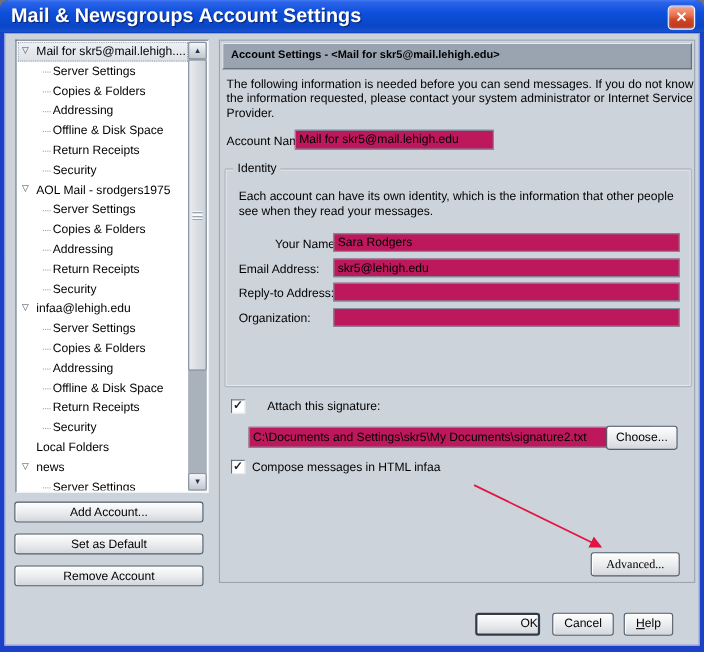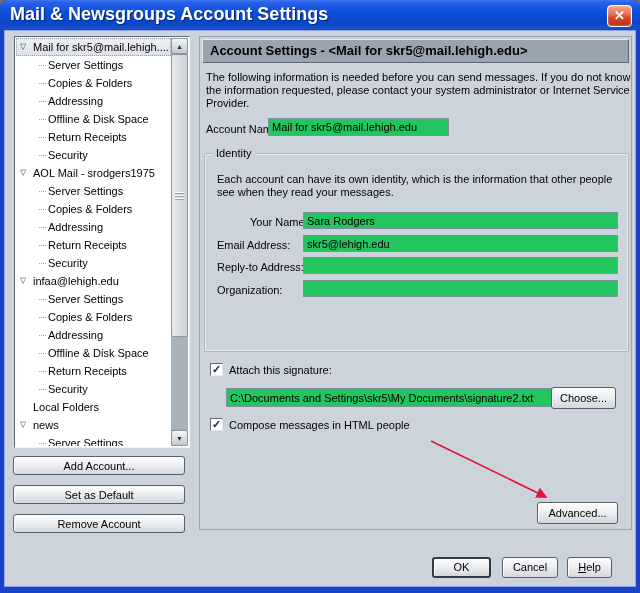--- a/index.html
+++ b/index.html
@@ -103,30 +103,30 @@
   
   .main-pane {
     position:absolute; left:199px; top:36px; width:433px; height:494px;
     border:1px solid #9aa5b2;
   }
   .pane-header {
     position:absolute; left:202px; top:39px; width:427px; height:24px;
     background:#9aa3b0;
     border-top:1px solid #e5e9ee; border-left:1px solid #e5e9ee;
     border-bottom:1px solid #5f6875; border-right:1px solid #5f6875;
-    font-weight:bold; font-size:13px; color:#000;
+    font-weight:bold; font-size:10px; color:#000;
     line-height:22px; padding-left:7px; white-space:nowrap; overflow:hidden;
   }
   .intro-text {
     position:absolute; left:206px; top:71px; width:426px;
     font-size:11px; line-height:13px; color:#000;
   }
   .field-label { position:absolute; font-size:11px; color:#000; white-space:nowrap; }
   .xp-input {
-    position:absolute; border:1px solid #7f8fa1; background:#22c55e;
+    position:absolute; border:1px solid #7f8fa1; background:#be185d;
     font-family:"Liberation Sans", sans-serif; font-size:11px; color:#000;
     padding:0 3px; outline:none;
   }
 
   
   .group-box {
     position:absolute; left:204px; top:153px; width:425px; height:199px;
     border:1px solid #aeb6c0; border-radius:2px;
     box-shadow:inset 0 0 0 1px rgba(255,255,255,.55);
   }
@@ -227,30 +227,30 @@
   <span class="field-label" style="left:217px; top:239px;">Email Address:</span>
   <input class="xp-input" style="left: 303px; top: 235px; width: 315px; height: 17px;" value="skr5@lehigh.edu">
 
   <span class="field-label" style="left:217px; top:261px;">Reply-to Address:</span>
   <input class="xp-input" style="left: 303px; top: 257px; width: 315px; height: 17px;" value="">
 
   <span class="field-label" style="left:217px; top:284px;">Organization:</span>
   <input class="xp-input" style="left: 303px; top: 280px; width: 315px; height: 17px;" value="">
 
   <div class="checkbox" style="left:210px; top:363px;">✓</div>
-  <span class="field-label" style="left:229px; top:364px;">Attach this signature:</span>
+  <span class="field-label" style="left:243px; top:364px;">Attach this signature:</span>
   <input class="xp-input" style="left: 226px; top: 388px; width: 366px; height: 19px;" value="C:\Documents and Settings\skr5\My Documents\signature2.txt">
   <div class="xp-btn" style="left:551px; top:387px; width:65px; height:22px; line-height:20px;">Choose...</div>
 
   <div class="checkbox" style="left:210px; top:418px;">✓</div>
-  <span class="field-label" style="left:229px; top:419px;">Compose messages in HTML people</span>
-
-  <div class="xp-btn" style="left:537px; top:502px; width:81px; height:22px; line-height:20px;">Advanced...</div>
-
-  <div class="xp-btn default" style="left:432px; top:557px; width:59px; height:21px; line-height:17px;">OK</div>
+  <span class="field-label" style="left:229px; top:419px;">Compose messages in HTML infaa</span>
+
+  <div class="xp-btn" style="left:537px; top:502px; width:81px; height:22px; line-height:20px;font-family:Liberation Serif, serif;">Advanced...</div>
+
+  <div class="xp-btn default" style="left:432px; top:557px; width:59px; height:21px; line-height:17px;text-align:right;">OK</div>
   <div class="xp-btn" style="left:502px; top:557px; width:56px; height:21px; line-height:19px;">Cancel</div>
   <div class="xp-btn ulf" style="left:567px; top:557px; width:45px; height:21px; line-height:19px;">Help</div>
 
   <svg class="overlay" viewBox="0 0 640 593">
     <defs>
       <marker id="ah" markerWidth="9" markerHeight="9" refX="6" refY="3.5" orient="auto">
         <path d="M0,0 L7,3.5 L0,7 z" fill="#e11542"></path>
       </marker>
     </defs>
     <line x1="431" y1="441" x2="546" y2="497" stroke="#e11542" stroke-width="1.6" marker-end="url(#ah)"></line>

